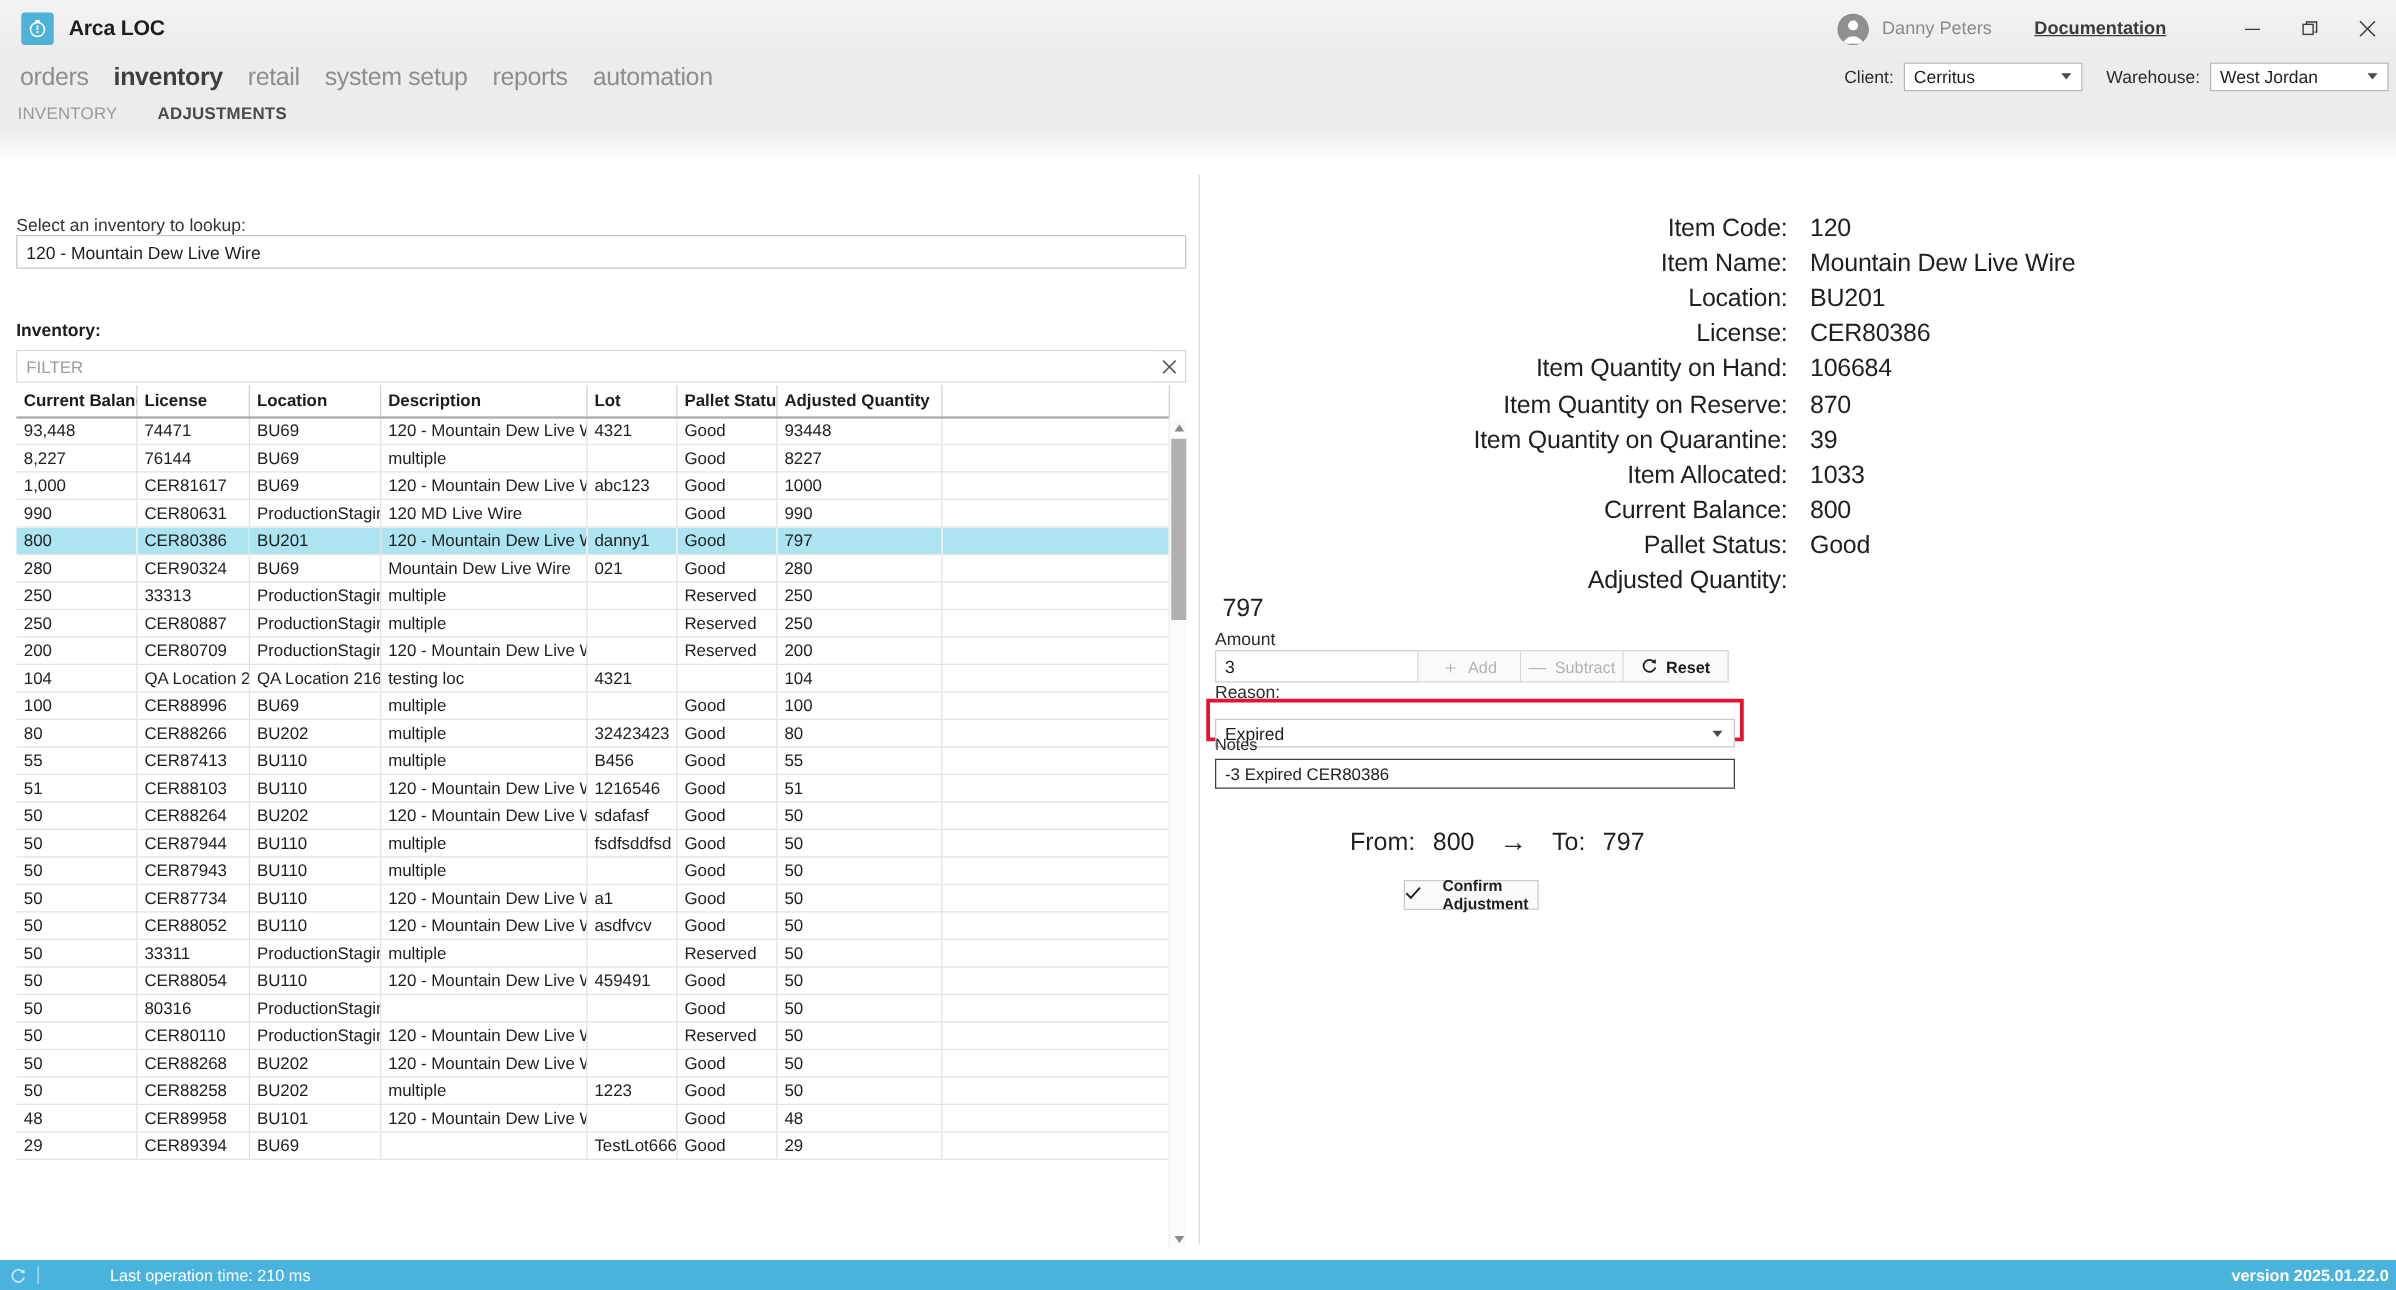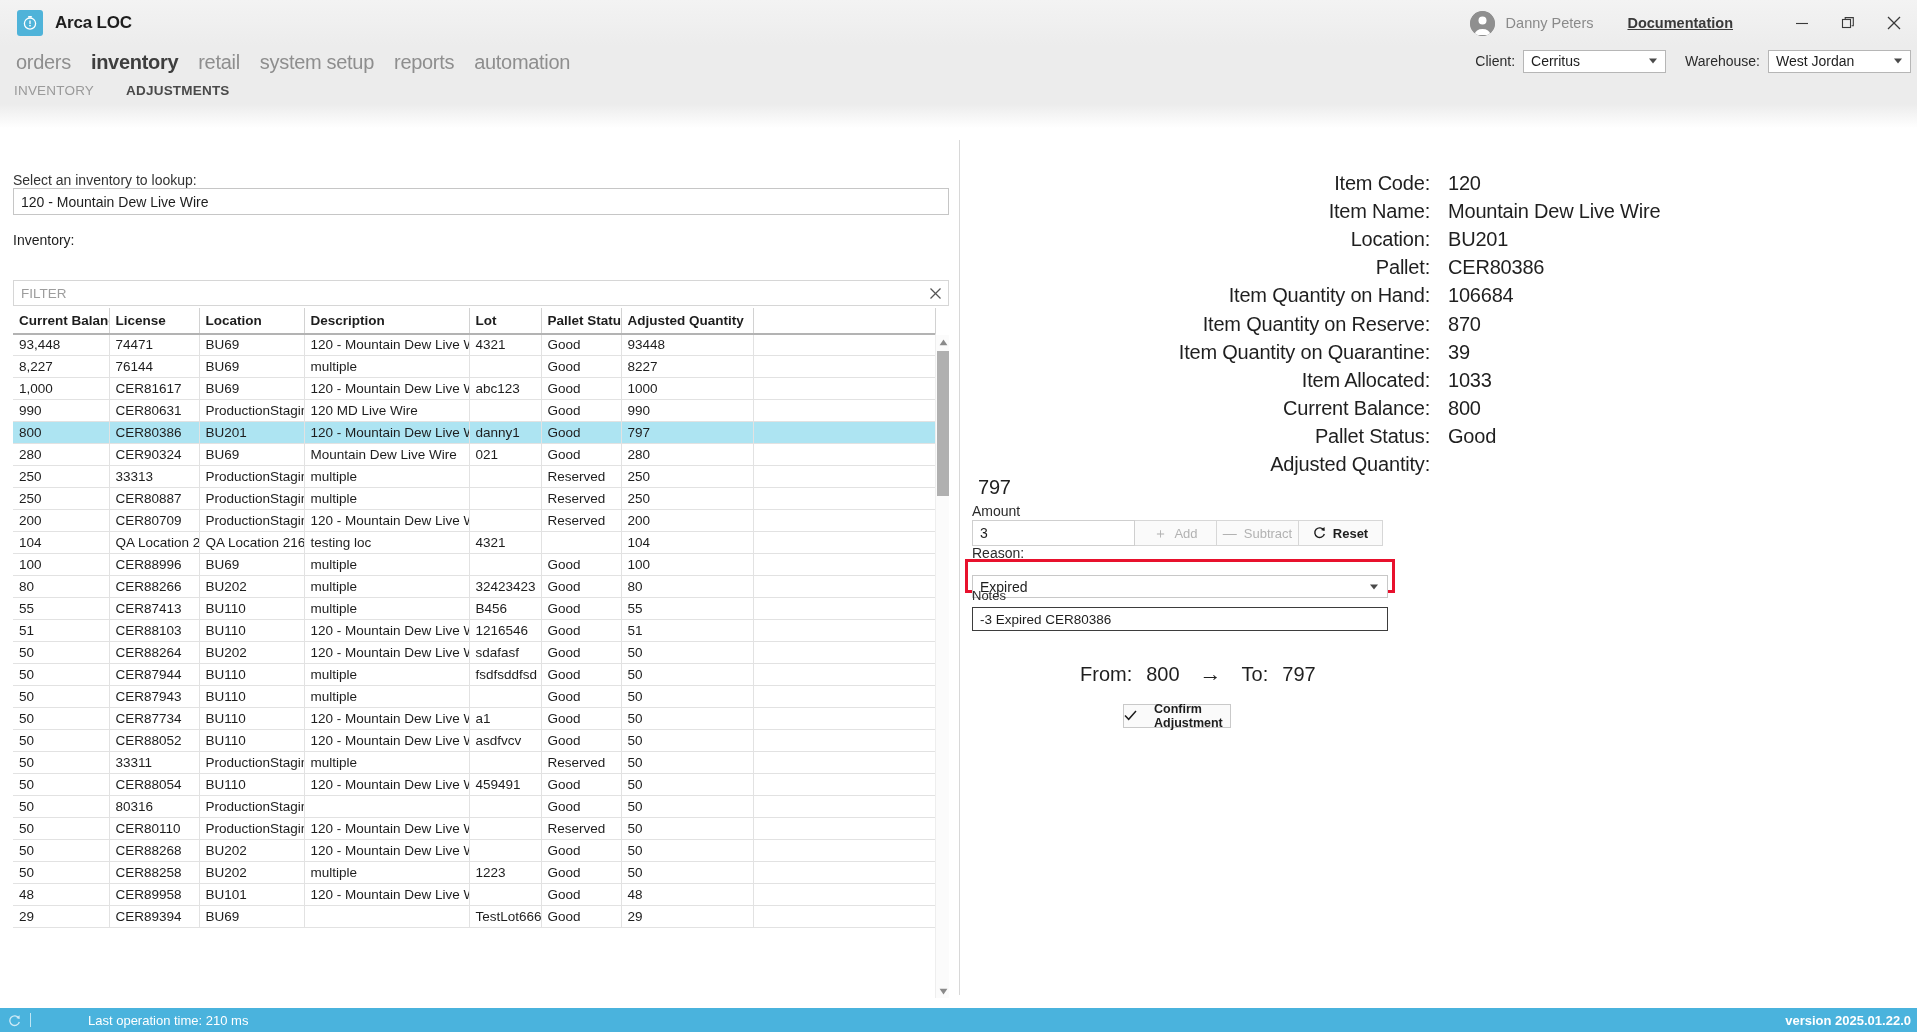--- a/index.html
+++ b/index.html
@@ -99,22 +99,22 @@
   }
   #lookup-label {
     position: absolute; left: 13px; top: 44px; font-size: 14px; color: #333;
   }
   #lookup-input {
     position: absolute; left: 13px; top: 60px; width: 936px; height: 27px;
     border: 1px solid #c6c6c6; background: #fff; font-size: 14px;
     color: #1d1d1d; padding-left: 7px; font-family: "Liberation Sans", sans-serif;
   }
   #inventory-label {
-    position: absolute; left: 13px; top: 104px; font-size: 14px;
-    font-weight: normal; color: #1d1d1d;
+    position: absolute; left: 13px; top: 128px; font-size: 14px;
+    font-weight: bold; color: #1d1d1d;
   }
   #filter-wrap {
     position: absolute; left: 13px; top: 152px; width: 936px; height: 26px;
     border: 1px solid #d6d6d6; background: #fff; display: flex; align-items: center;
   }
   #filter-input {
     flex: 1; height: 100%; border: none; outline: none;
     font-size: 13.5px; color: #8b5cf6; padding-left: 7px;
     font-family: "Liberation Sans", sans-serif;
   }
@@ -676,21 +676,21 @@
       </div>
       <div class="detail-row" style="top: 72.1px;">
         <div class="detail-label">Item Name:</div>
         <div class="detail-value">Mountain Dew Live Wire</div>
       </div>
       <div class="detail-row" style="top: 100.2px;">
         <div class="detail-label">Location:</div>
         <div class="detail-value">BU201</div>
       </div>
       <div class="detail-row" style="top: 128.3px;">
-        <div class="detail-label">Pallet:</div>
+        <div class="detail-label">License:</div>
         <div class="detail-value">CER80386</div>
       </div>
       <div class="detail-row" style="top: 156.4px;">
         <div class="detail-label">Item Quantity on Hand:</div>
         <div class="detail-value">106684</div>
       </div>
       <div class="detail-row" style="top: 184.5px;">
         <div class="detail-label">Item Quantity on Reserve:</div>
         <div class="detail-value">870</div>
       </div>

